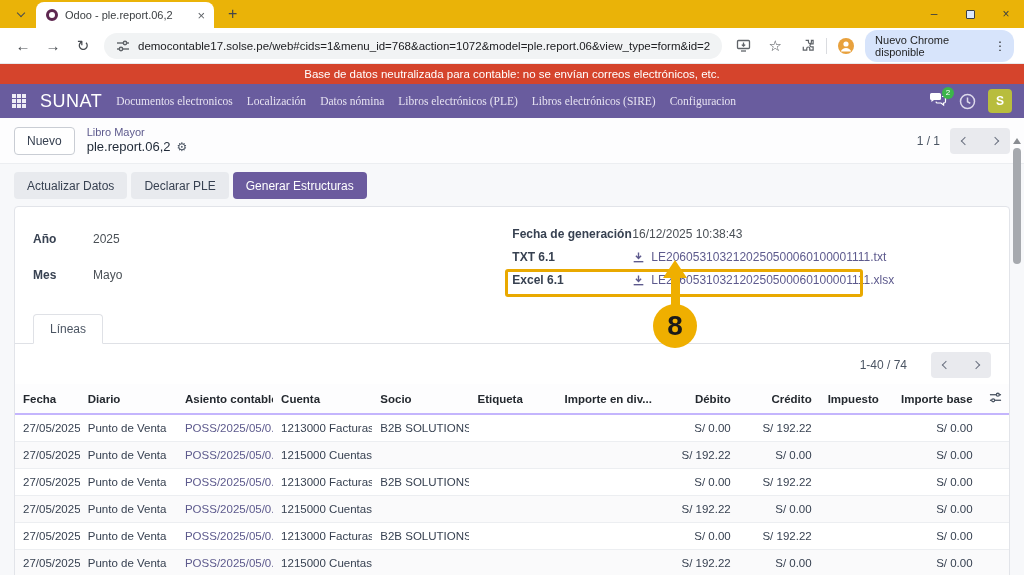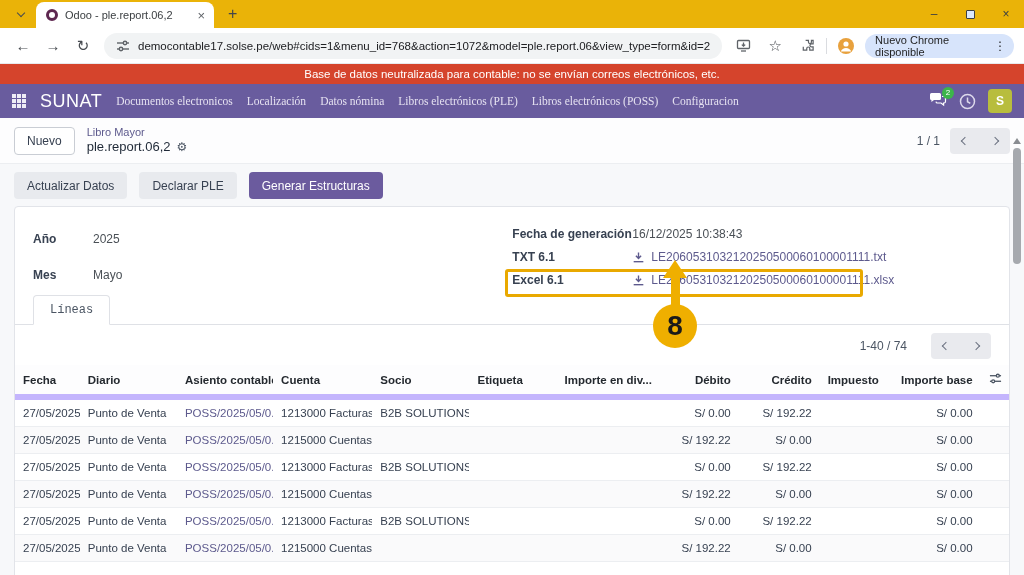--- a/index.html
+++ b/index.html
@@ -23,21 +23,21 @@
   .restore-glyph { width:9px; height:9px; border:1px solid #3c4043; border-radius:1px; position:relative; background:#dce8fb; }
   .restore-glyph:before { content:""; position:absolute; left:2px; top:-3px; width:9px; height:9px; border:1px solid #3c4043; border-radius:1px; z-index:-1; }
 
   
   .toolbar { height:36px; background:#fff; display:flex; align-items:center; padding:0 10px; gap:4px; border-bottom:1px solid #e8eaed; }
   .nav-ic { width:26px; height:26px; border-radius:50%; display:flex; align-items:center; justify-content:center; font-size:15px; color:#474b50; cursor:pointer; flex:none; }
   .urlbar { flex:1; max-width:660px; height:26px; background:#f1f3f4; border-radius:13px; display:flex; align-items:center; padding:0 12px; gap:8px; margin:0 4px; cursor:text; }
   .url-text { font-size:11.5px; color:#202124; white-space:nowrap; overflow:hidden; }
   .tool-right { display:flex; align-items:center; gap:6px; margin-left:auto; }
   .vdiv { width:1px; height:16px; background:#dadce0; }
-  .chrome-chip { height:24px; background:#d7e4fb; border-radius:12px; display:flex; align-items:center; padding:0 4px 0 10px; gap:4px; cursor:pointer; }
+  .chrome-chip { height:32px; background:#d7e4fb; border-radius:12px; display:flex; align-items:center; padding:0 4px 0 10px; gap:4px; cursor:pointer; }
   .chrome-chip span.lbl { font-size:11px; color:#1f1f1f; }
   .dots { font-size:12px; color:#1f1f1f; padding:0 4px; }
 
   
   .banner { height:20px; background:#d5442c; display:flex; align-items:center; justify-content:center; }
   .banner span { color:#fff; font-size:11.5px; }
 
   
   .navbar { height:34px; background:#695c9e; display:flex; align-items:center; padding:0 12px; gap:14px; }
   .apps-grid { width:14px; height:14px; display:grid; grid-template-columns:repeat(3,4px); grid-template-rows:repeat(3,4px); gap:1px; cursor:pointer; }
@@ -57,46 +57,46 @@
   .crumb-current { font-size:13px; color:#1f2937; display:flex; align-items:center; gap:6px; }
   .gear { font-family:"DejaVu Sans", sans-serif; font-size:12px; color:#4b5563; cursor:pointer; }
   .cp-right { margin-left:auto; display:flex; align-items:center; gap:10px; }
   .pager-count { font-size:12px; color:#4b5563; }
   .pager-btns { display:flex; background:#e9eaee; border-radius:4px; overflow:hidden; }
   .pager-btn { width:30px; height:26px; display:flex; align-items:center; justify-content:center; cursor:pointer; }
   .pager-btn .chev { border-color:#6b7280; }
 
   
   .content { position:relative; height:413px; background:#f7f8fa; padding:8px 14px 0 14px; }
-  .action-row { display:flex; gap:12px; margin-bottom:7px; }
+  .action-row { display:flex; gap:4px; margin-bottom:7px; }
   .btn { height:27px; padding:0 13px; border:none; border-radius:4px; font-size:12px; font-family:inherit; cursor:pointer; }
   .btn.gray { background:#e8eaee; color:#374151; }
   .btn.purple { background:#6b5b9e; color:#fff; }
 
   .card { position:relative; background:#fff; border:1px solid #e2e4e9; border-radius:4px 4px 0 0; height:372px; overflow:hidden; }
   .form-area { display:flex; padding:20px 18px 0 18px; }
   .fgroup { display:grid; grid-template-columns:auto auto; gap:12px 26px; align-items:center; }
   .fgroup.left { grid-template-columns:34px auto; margin-right:390px; }
   .flabel { font-size:12px; font-weight:bold; color:#374151; white-space:nowrap; }
   .fvalue { font-size:12px; color:#4a5056; white-space:nowrap; }
   .fgroup.right { grid-template-columns:108px auto; gap:9px 12px; align-items:center; }
   .filelink { display:flex; align-items:center; gap:6px; font-size:12px; color:#5d5a8d; cursor:pointer; white-space:nowrap; }
 
   .annotation { position:absolute; left:650px; top:96px; width:50px; text-align:center; z-index:5; pointer-events:none; }
   .arrow-head { width:0; height:0; border-left:12px solid transparent; border-right:12px solid transparent; border-bottom:18px solid #efaf00; margin:0 auto; }
   .arrow-shaft { width:9px; height:28px; background:#efaf00; margin:0 auto; }
   .step-circle { width:44px; height:44px; border-radius:50%; background:#efaf00; color:#1a1a1a; font-size:28px; font-weight:bold; display:flex; align-items:center; justify-content:center; margin:0 auto; margin-top:-2px; }
 
-  .notebook { margin-top:8px; border-bottom:1px solid #dfe1e6; padding-left:18px;font-family:Liberation Mono, monospace; }
+  .notebook { margin-top:27px; border-bottom:1px solid #dfe1e6; padding-left:18px; }
   .ntab { display:inline-block; padding:7px 16px; font-size:12px; color:#4b5563; background:#fff; border:1px solid #dfe1e6; border-bottom:1px solid #fff; border-radius:4px 4px 0 0; margin-bottom:-1px; cursor:pointer; }
 
   .list-pager { display:flex; justify-content:flex-end; align-items:center; gap:24px; padding:8px 18px 6px 0; }
 
   table { width:100%; border-collapse:collapse; table-layout:fixed; }
-  th { font-size:11.5px; font-weight:bold; color:#24292f; text-align:left; padding:7px 8px; border-bottom:6px solid #c4b5fd; background:#fdfdfe; white-space:nowrap; overflow:hidden; }
+  th { font-size:11.5px; font-weight:bold; color:#24292f; text-align:left; padding:7px 8px; border-bottom:2px solid #c4b5fd; background:#fdfdfe; white-space:nowrap; overflow:hidden; }
   td { font-size:11.5px; color:#374151; padding:7px 8px; border-bottom:1px solid #eceef1; white-space:nowrap; overflow:hidden; }
   tbody tr { cursor:pointer; }
   tbody tr:nth-child(even) { background:#fafafb; }
   .num { text-align:right; }
   td.link { color:#5d5a8d; }
   .c-fecha{width:64px}.c-diario{width:96px}.c-asiento{width:95px}.c-cuenta{width:98px}.c-socio{width:96px}.c-etiq{width:86px}.c-idiv{width:94px}.c-deb{width:86px}.c-cred{width:80px}.c-imp{width:64px}.c-base{width:95px}.c-gear{width:28px}
   .th-gear { text-align:center; cursor:pointer; }
 
   
   .scrollbar { position:absolute; right:1px; top:138px; width:12px; height:437px; }
@@ -185,21 +185,21 @@
       <i></i>
       <i></i>
       <i></i>
       <i></i>
     </div>
   <span class="brand">SUNAT</span>
   <span class="menu-item">Documentos electronicos</span>
   <span class="menu-item">Localización</span>
   <span class="menu-item">Datos nómina</span>
   <span class="menu-item">Libros electrónicos (PLE)</span>
-  <span class="menu-item">Libros electrónicos (POSS)</span>
+  <span class="menu-item">Libros electrónicos (SIRE)</span>
   <span class="menu-item">Configuracion</span>
   <div class="nav-right">
     <div class="chat-wrap">
       <svg width="18" height="15" viewBox="0 0 18 15">
           <path d="M1 2.5A1.5 1.5 0 0 1 2.5 1h8A1.5 1.5 0 0 1 12 2.5v4A1.5 1.5 0 0 1 10.5 8H5L2.4 10V8H2.5A1.5 1.5 0 0 1 1 6.5z" fill="#fff"></path>
           <path d="M13 4.5h2A1.5 1.5 0 0 1 16.5 6v3.5A1.5 1.5 0 0 1 15 11h-.4v2l-2.6-2H8.5A1.5 1.5 0 0 1 7 9.6" fill="none" stroke="#fff" stroke-width="1.2"></path>
         </svg>
       <span class="badge">2</span>
     </div>
     <svg width="17" height="17" viewBox="0 0 17 17">

